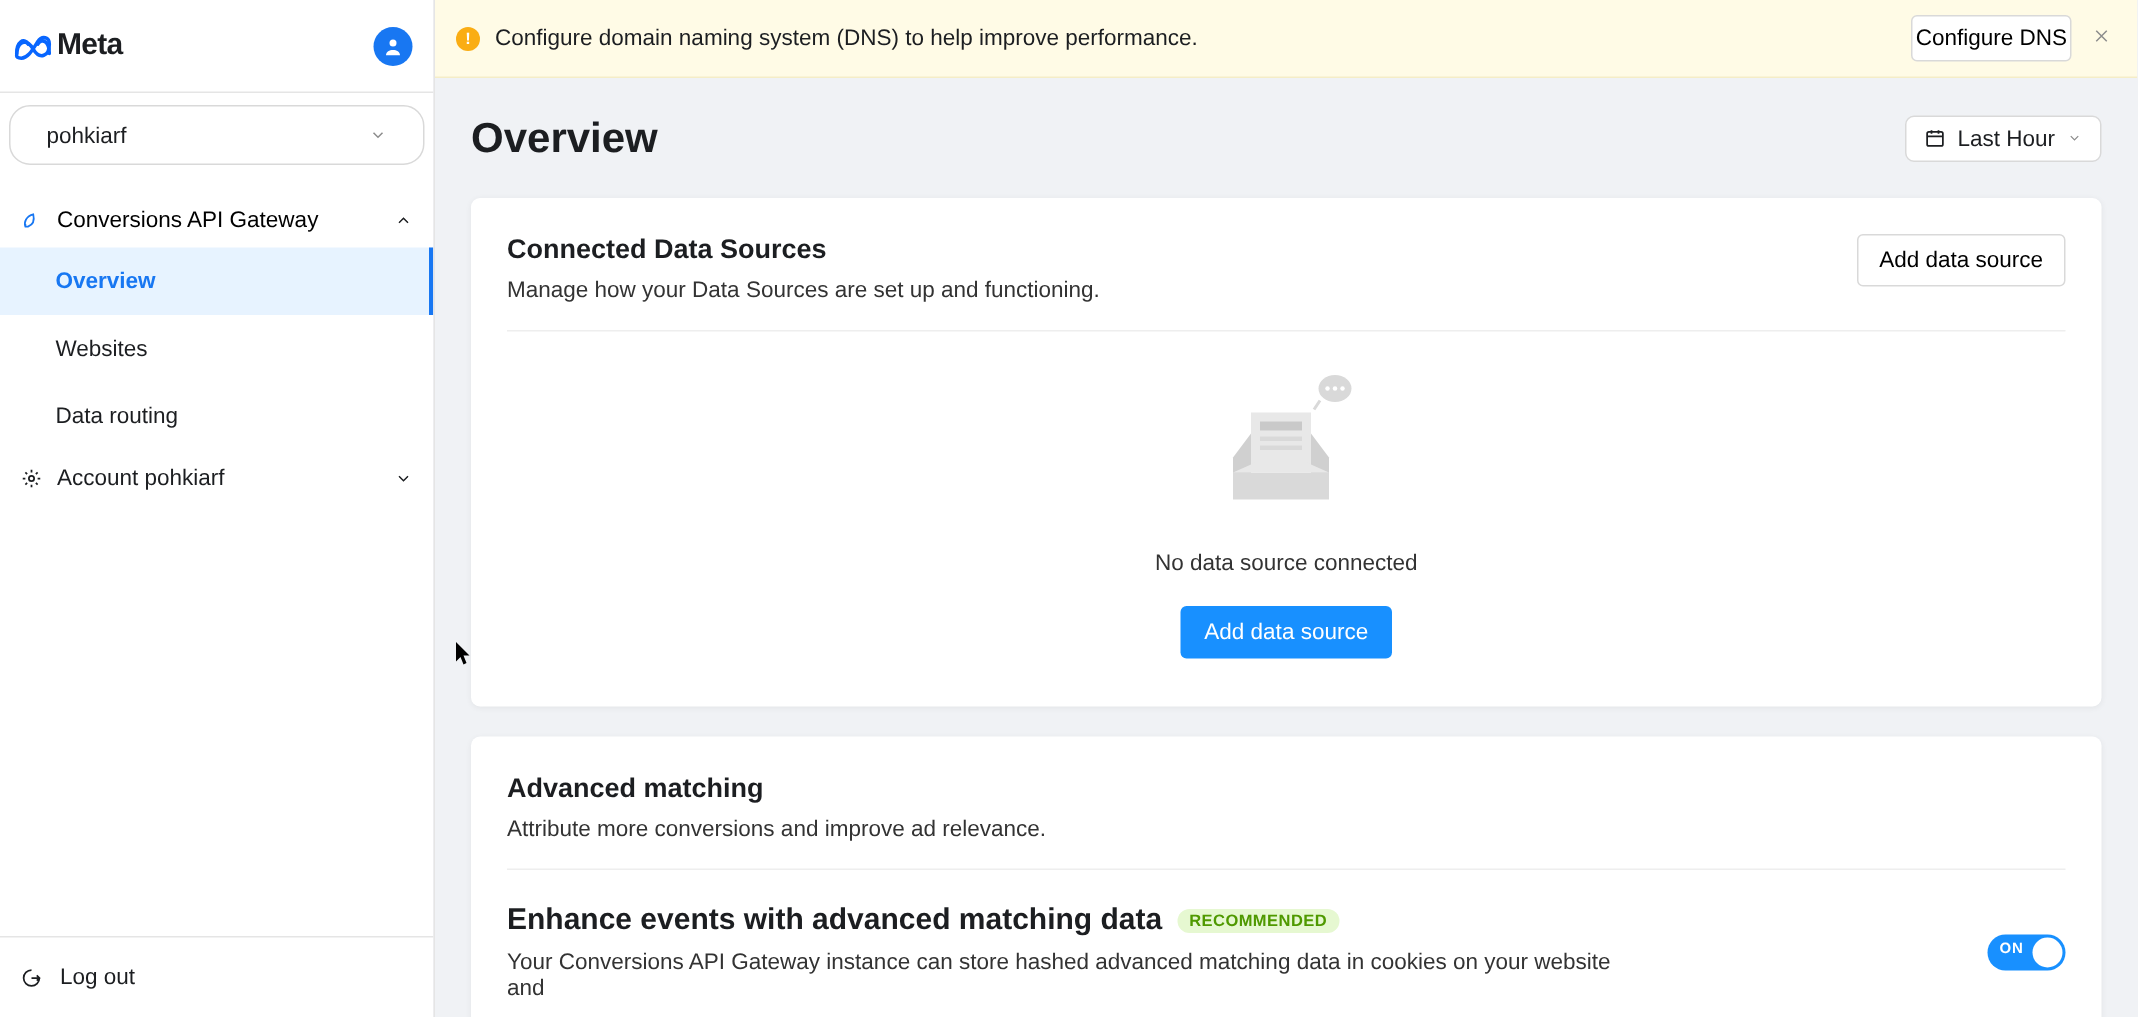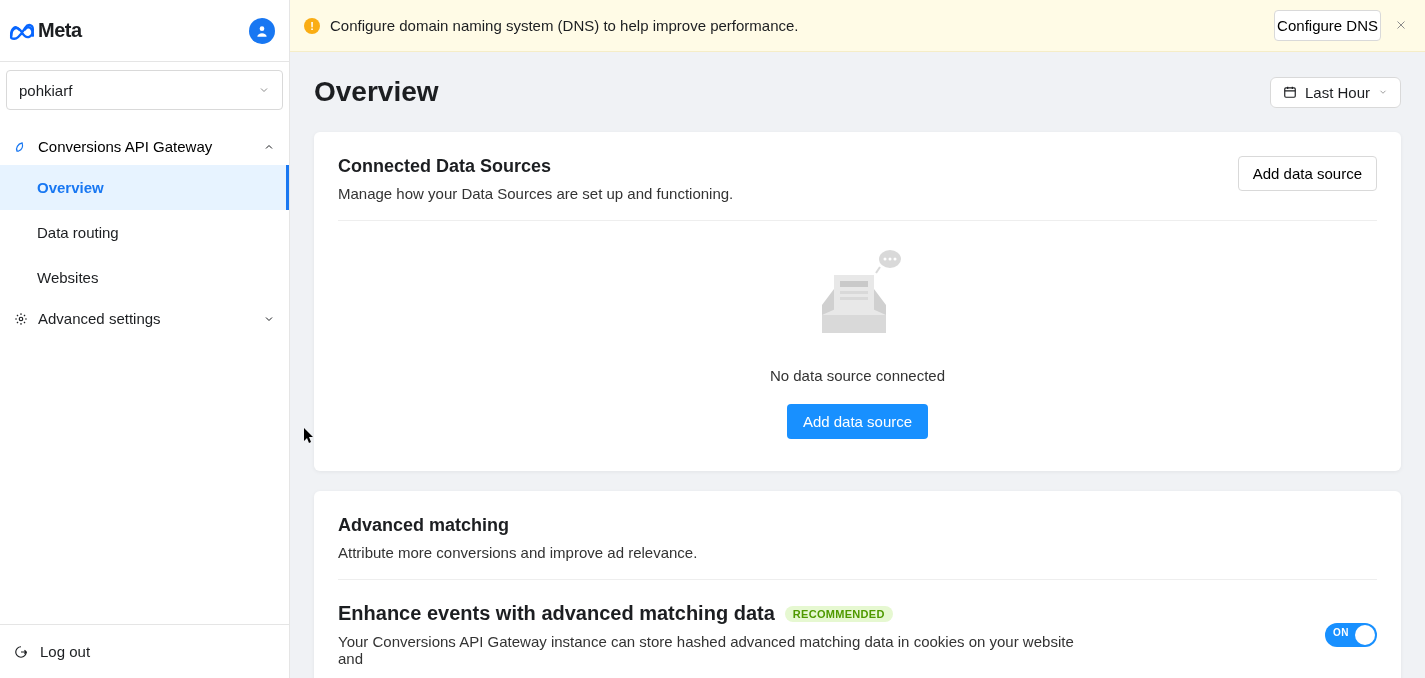--- a/index.html
+++ b/index.html
@@ -33,23 +33,23 @@
   }
   .logo-wrap { display: flex; align-items: center; gap: 2px; }
   .meta-glyph { width: 28px; height: 20px; }
   .meta-text { font-weight: 700; font-size: 20px; color: #1c1e21; letter-spacing: -0.5px; }
   .avatar {
     width: 26px; height: 26px; border-radius: 50%; background: #1877f2;
     display: flex; align-items: center; justify-content: center;
   }
   .account-select-wrap { padding: 8px 6px 4px 6px; }
   .account-select {
-    border: 1px solid #d9d9d9; border-radius: 4px;
+    border: 1px solid #d9d9d9; border-radius: 14px;
     height: 40px; display: flex; align-items: center; justify-content: space-between;
-    padding: 0 12px; font-size: 15px; color: #1c1e21; cursor: pointer;
+    padding: 0 24px; font-size: 15px; color: #1c1e21; cursor: pointer;
   }
   .nav { padding-top: 14px; flex: 1; overflow: auto; }
   .nav-group-head {
     display: flex; align-items: center; justify-content: space-between;
     padding: 10px 14px; cursor: pointer; color: #1c1e21; font-size: 15px;
   }
   .nav-group-head.active { color: #000000; }
   .nav-group-head .lead { display: flex; align-items: center; gap: 10px; }
   .nav-sub-item {
     padding: 14px 14px 14px 37px; font-size: 15px; cursor: pointer; color: #1c1e21;
@@ -168,30 +168,30 @@
           <svg width="14" height="14" viewBox="0 0 24 24">
             <path d="M5 19c-2-5 1-12 9-14 2 8-1 12-6 14l-3 0z M5 19l0-3" fill="none" stroke="#1877f2" stroke-width="2"></path>
           </svg>
           <span>Conversions API Gateway</span>
         </div>
         <svg width="12" height="12" viewBox="0 0 24 24">
           <path d="M6 15l6-6 6 6" fill="none" stroke="#1c1e21" stroke-width="2"></path>
         </svg>
       </div>
       <div class="nav-sub-item active">Overview</div>
+      <div class="nav-sub-item">Websites</div>
       <div class="nav-sub-item">Data routing</div>
-      <div class="nav-sub-item">Websites</div>
 
       <div class="nav-group-head">
         <div class="lead">
           <svg width="14" height="14" viewBox="0 0 24 24">
             <circle cx="12" cy="12" r="3" fill="none" stroke="#1c1e21" stroke-width="2"></circle>
             <path d="M12 2v3M12 19v3M2 12h3M19 12h3M5 5l2 2M17 17l2 2M19 5l-2 2M7 17l-2 2" stroke="#1c1e21" stroke-width="2"></path>
           </svg>
-          <span>Advanced settings</span>
+          <span>Account pohkiarf</span>
         </div>
         <svg width="12" height="12" viewBox="0 0 24 24">
           <path d="M6 9l6 6 6-6" fill="none" stroke="#1c1e21" stroke-width="2"></path>
         </svg>
       </div>
     </nav>
 
     <div class="sidebar-bottom">
       <div class="logout">
         <svg width="14" height="14" viewBox="0 0 24 24">

